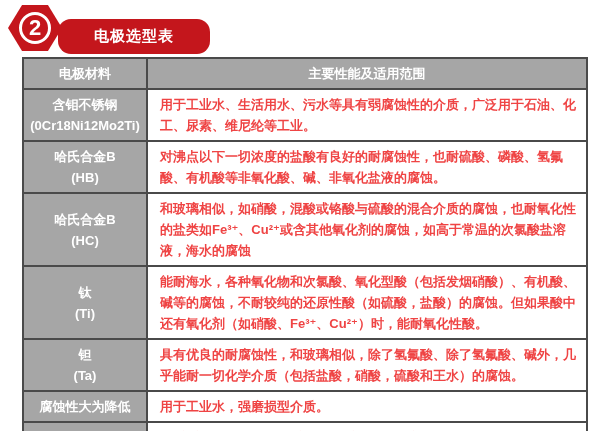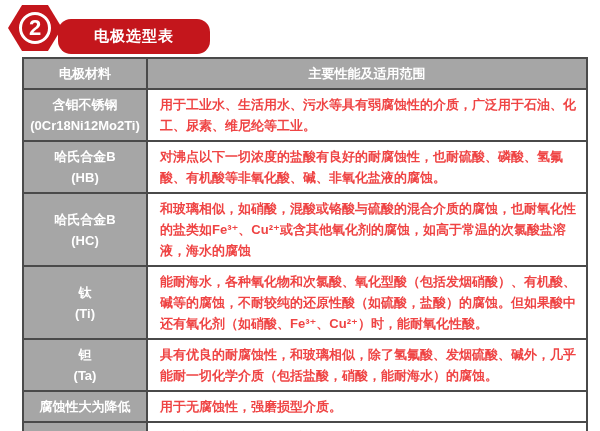--- a/index.html
+++ b/index.html
@@ -114,27 +114,27 @@
             <div>钛</div>
             <div>(Ti)</div>
           </th>
           <td class="desc">能耐海水，各种氧化物和次氯酸、氧化型酸（包括发烟硝酸）、有机酸、碱等的腐蚀，不耐较纯的还原性酸（如硫酸，盐酸）的腐蚀。但如果酸中还有氧化剂（如硝酸、Fe³⁺、Cu²⁺）时，能耐氧化性酸。</td>
         </tr>
         <tr>
           <th class="mat">
             <div>钽</div>
             <div>(Ta)</div>
           </th>
-          <td class="desc">具有优良的耐腐蚀性，和玻璃相似，除了氢氟酸、发烟硫酸、碱外，几乎能耐一切化学介质（包括盐酸，硝酸，能耐海水）的腐蚀。</td>
+          <td class="desc">具有优良的耐腐蚀性，和玻璃相似，除了氢氟酸、除了氢氟酸、碱外，几乎能耐一切化学介质（包括盐酸，硝酸，硫酸和王水）的腐蚀。</td>
         </tr>
         <tr>
           <th class="mat">
             <div>腐蚀性大为降低</div>
           </th>
-          <td class="desc">用于无腐蚀性，强磨损型介质。</td>
+          <td class="desc">用于工业水，强磨损型介质。</td>
         </tr>
         <tr>
           <th class="mat">
             <div>铂--铱合金</div>
           </th>
           <td class="desc">几乎适用于所有化学物质，但不适用于王水和铵盐。</td>
         </tr>
       </tbody>
   </table>
 

